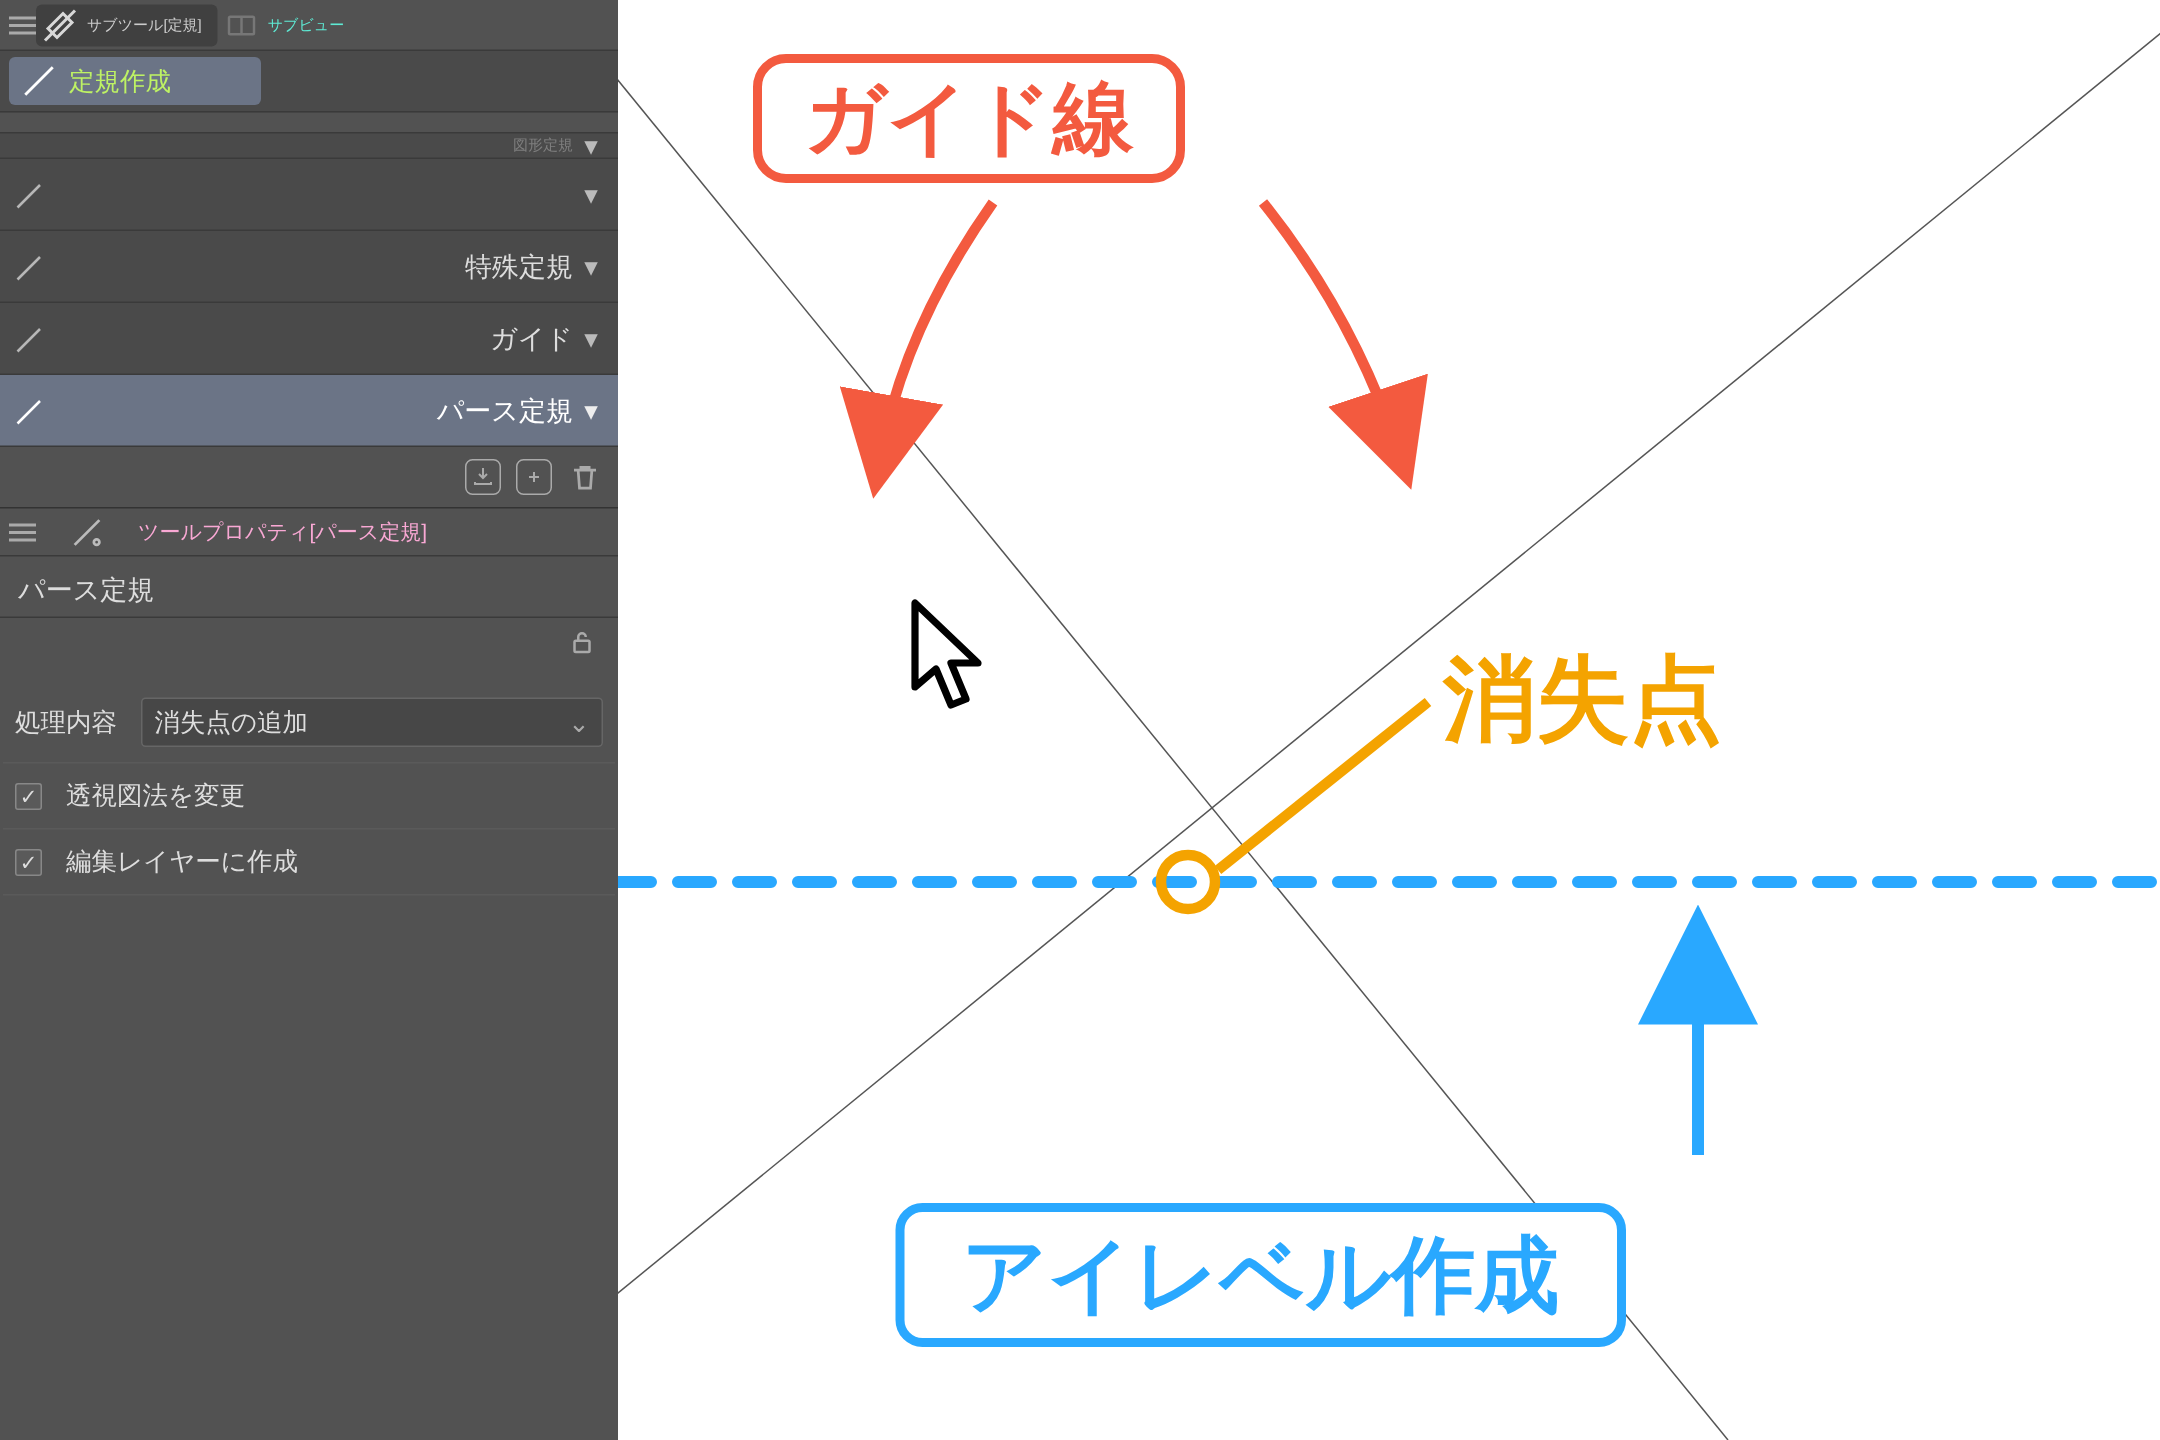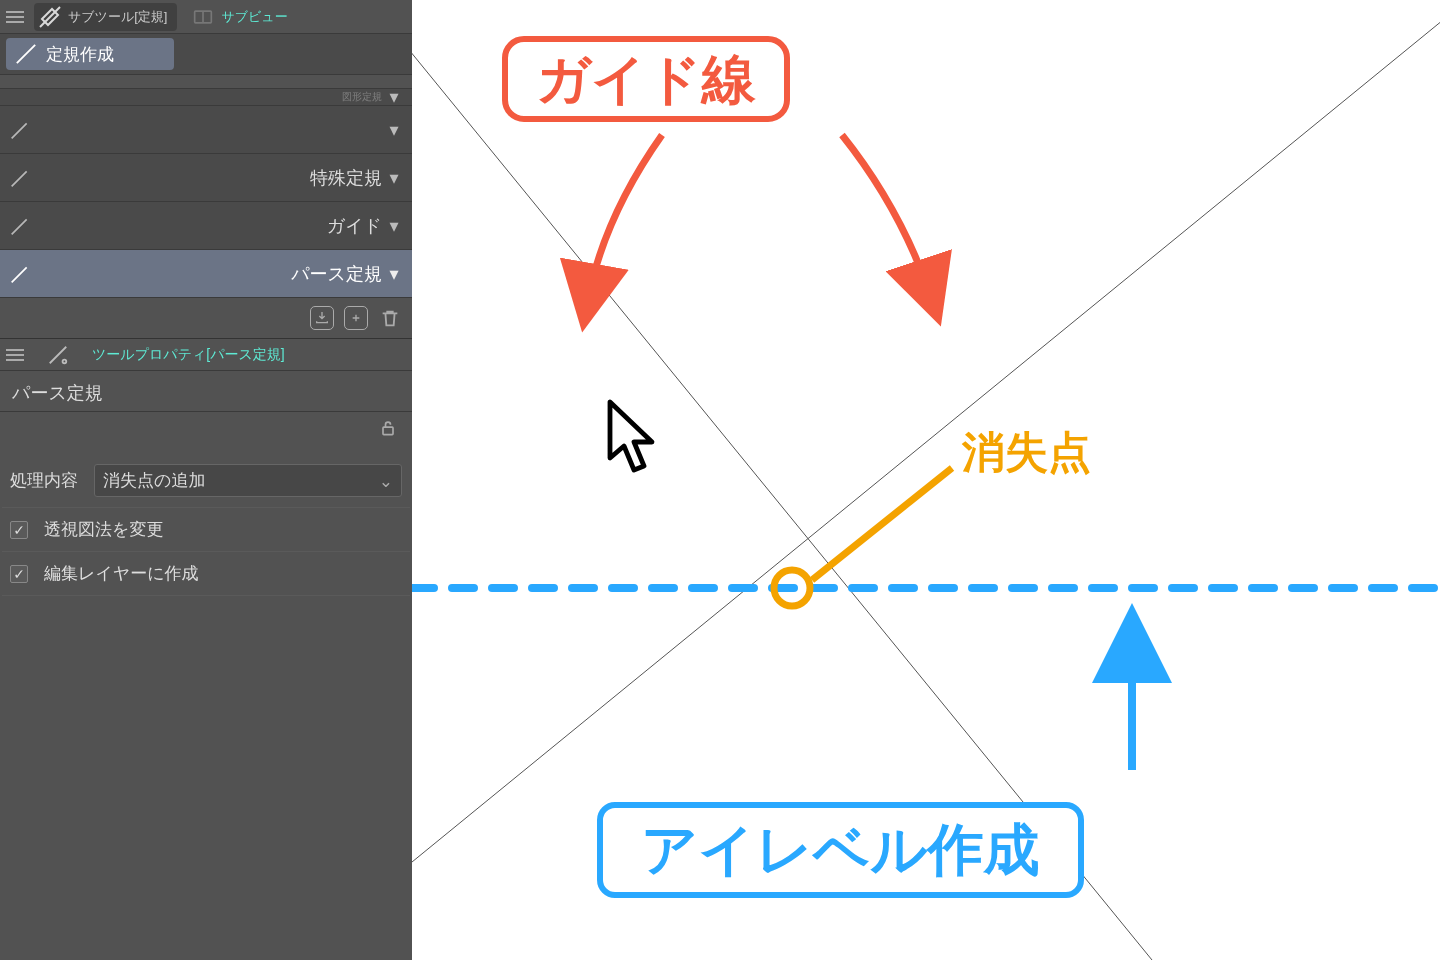--- a/index.html
+++ b/index.html
@@ -1,60 +1,60 @@
 <!DOCTYPE html>
 <html><head>
 <meta charset="utf-8">
 <style>
   * { box-sizing: border-box; margin: 0; padding: 0; }
   body { font-family: "Hiragino Kaku Gothic Pro", Meiryo, sans-serif; background: #fff; width: 1440px; height: 960px; overflow: hidden; position: relative; }
 
   .sidebar { position: absolute; left: 0; top: 0; width: 412px; height: 960px; background: #525252; color: #ccc; }
 
   
-  .panel-header { display: flex; align-items: center; height: 34px; padding: 0 6px; background: #525252; border-bottom: 1px solid #3a3a3a; font-size: 13px; gap: 10px; }
+  .panel-header { display: flex; align-items: center; height: 34px; padding: 0 6px; background: #525252; border-bottom: 1px solid #3a3a3a; font-size: 10px; gap: 0; }
   .hamburger { width: 18px; display: flex; flex-direction: column; gap: 3px; cursor: pointer; }
   .hamburger span { height: 2px; background: #aaa; }
   .header-tab { display: flex; align-items: center; gap: 6px; padding: 2px 10px 2px 4px; border-radius: 4px; }
   .header-tab.active { background: #404040; }
   .tool-icon { width: 24px; height: 24px; display: inline-flex; align-items: center; justify-content: center; }
 
   
   .group-row { display: flex; align-items: center; padding: 4px 6px 4px 6px; background: #4a4a4a; border-bottom: 1px solid #3a3a3a; }
-  .group-tab { display: flex; align-items: center; gap: 8px; background: #6b7486; color: #ffffff; padding: 4px 60px 4px 8px; border-radius: 4px; font-size: 17px; }
+  .group-tab { display: flex; align-items: center; gap: 8px; background: #6b7486; color: #bef264; padding: 4px 60px 4px 8px; border-radius: 4px; font-size: 17px; }
 
   
   .subtool-list { background: #4a4a4a; }
   .subtool-item { display: flex; align-items: center; justify-content: space-between; height: 48px; padding: 0 10px 0 8px; border-bottom: 1px solid #3a3a3a; font-size: 18px; color: #ddd; }
   .subtool-item .left { display: flex; align-items: center; gap: 10px; }
   .subtool-item.selected { background: #6b7486; color: #fff; }
   .subtool-item .label { text-align: right; flex: 1; }
   .chevron { width: 16px; height: 16px; display: inline-flex; align-items: center; justify-content: center; color: #bbb; margin-left: 4px; }
   .subtool-actions { display: flex; justify-content: flex-end; gap: 10px; padding: 8px 10px; color: #bbb; border-bottom: 1px solid #333; }
   .action-icon { width: 24px; height: 24px; border: 1.6px solid #aaa; border-radius: 5px; display: inline-flex; align-items: center; justify-content: center; font-size: 14px; }
   .trash { border: none; }
 
   
-  .prop-header { display: flex; align-items: center; gap: 22px; height: 32px; padding: 0 6px; font-size: 14px; color: #5eead4; border-bottom: 1px solid #3a3a3a; }
+  .prop-header { display: flex; align-items: center; gap: 22px; height: 32px; padding: 0 6px; font-size: 14px; color: #f9a8d4; border-bottom: 1px solid #3a3a3a; }
   .prop-title-row { display: flex; align-items: center; justify-content: space-between; padding: 10px 12px 6px; font-size: 18px; color: #ddd; border-bottom: 1px solid #3a3a3a; }
   .lock-icon { color: #aaa; }
   .prop-body { padding: 10px 2px; }
   .prop-row { display: flex; align-items: center; gap: 16px; padding: 10px 8px; border-bottom: 1px solid #5a5a5a; font-size: 17px; color: #ddd; }
   .select-box { flex: 1; display: flex; align-items: flex-end; justify-content: space-between; background: #474747; border: 1px solid #666; border-radius: 3px; padding: 4px 8px; color: #ddd; }
   .checkbox { width: 18px; height: 18px; border: 1px solid #888; background: #5a5a5a; display: inline-flex; align-items: center; justify-content: center; color: #dedede; font-size: 14px; border-radius: 2px; }
 
   
   .canvas { position: absolute; left: 412px; top: 0; right: 0; bottom: 0; background: #fff; overflow: hidden; }
   .canvas svg.overlay { position: absolute; left: 0; top: 0; width: 100%; height: 100%; }
 
   .callout { position: absolute; border: 6px solid; border-radius: 18px; padding: 10px 28px; font-weight: 800; font-size: 54px; line-height: 1; background: #fff; }
   .callout.red { border-color: #f35a3f; color: #f35a3f; border-radius: 22px; }
   .callout.blue { border-color: #29a8ff; color: #29a8ff; font-size: 56px; padding: 14px 38px; }
 
-  .label-vp { position: absolute; color: #f4a300; font-weight: 800; font-size: 43px; }
+  .label-vp { position: absolute; color: #f4a300; font-weight: 800; font-size: 62px; }
 
   .cursor { position: absolute; width: 56px; height: 70px; }
 </style>
 </head>
 <body>
 
 <div class="sidebar">
 
   <div class="panel-header">
     <div class="hamburger">

